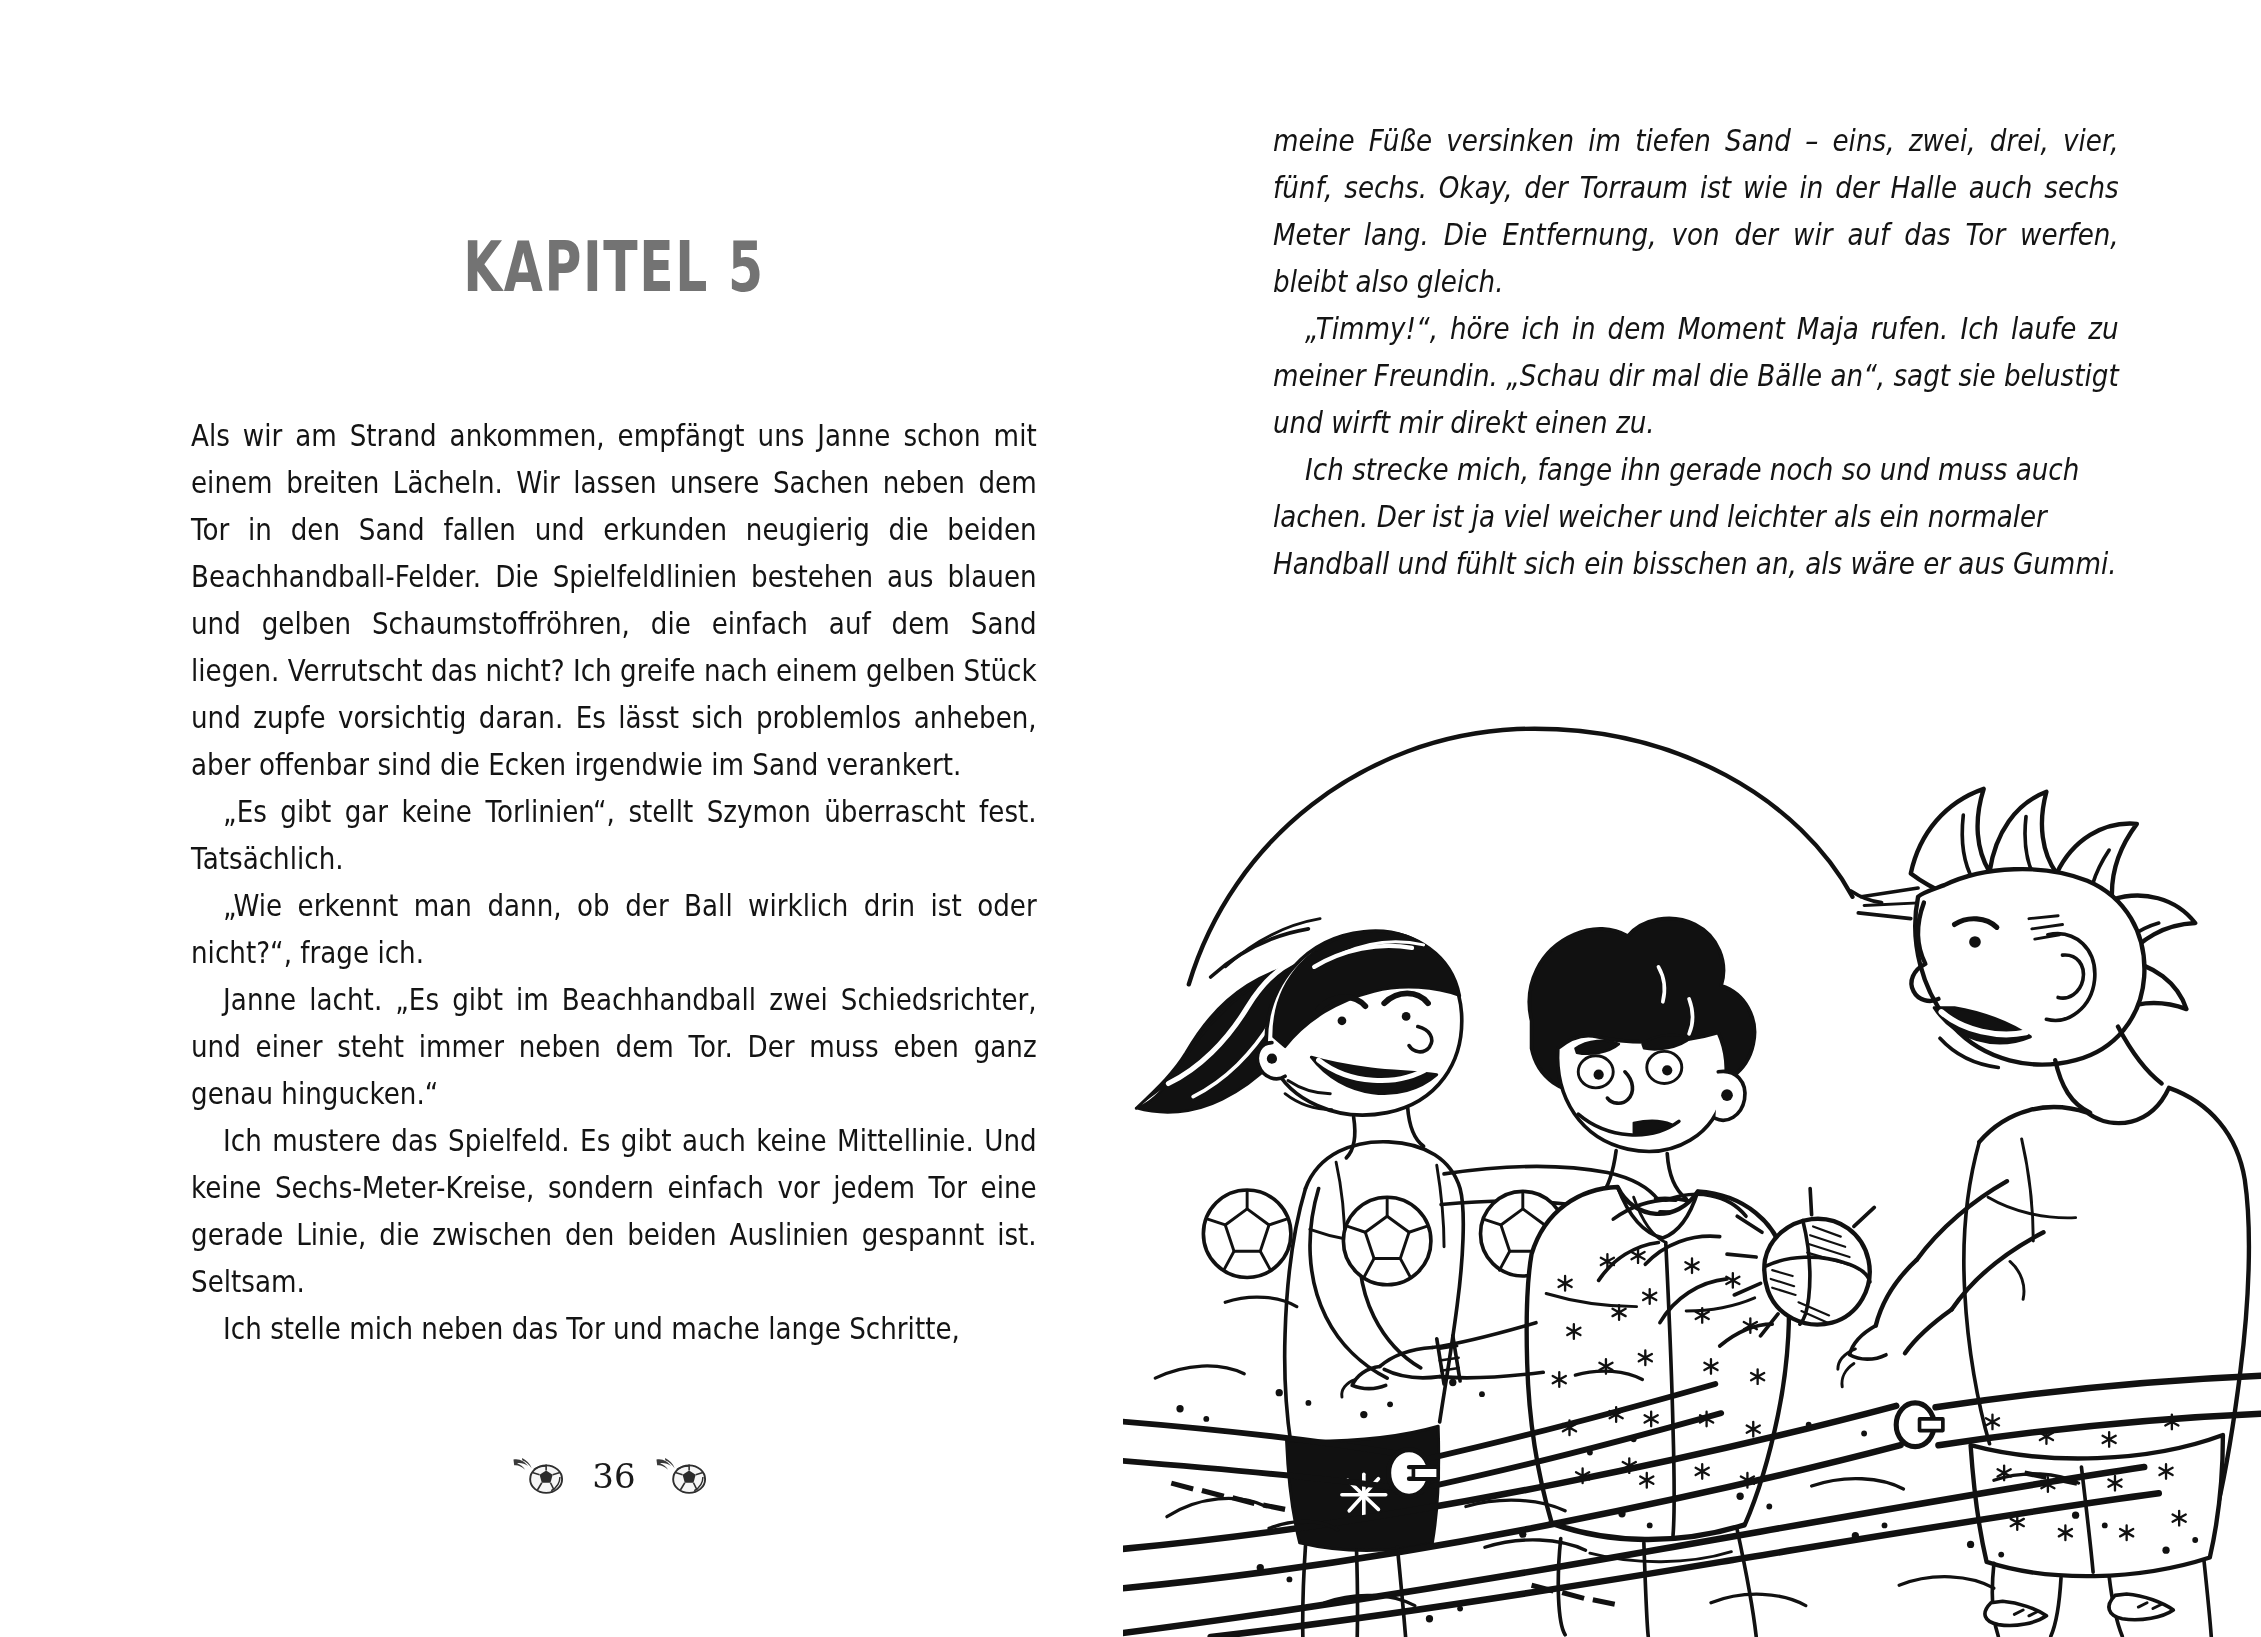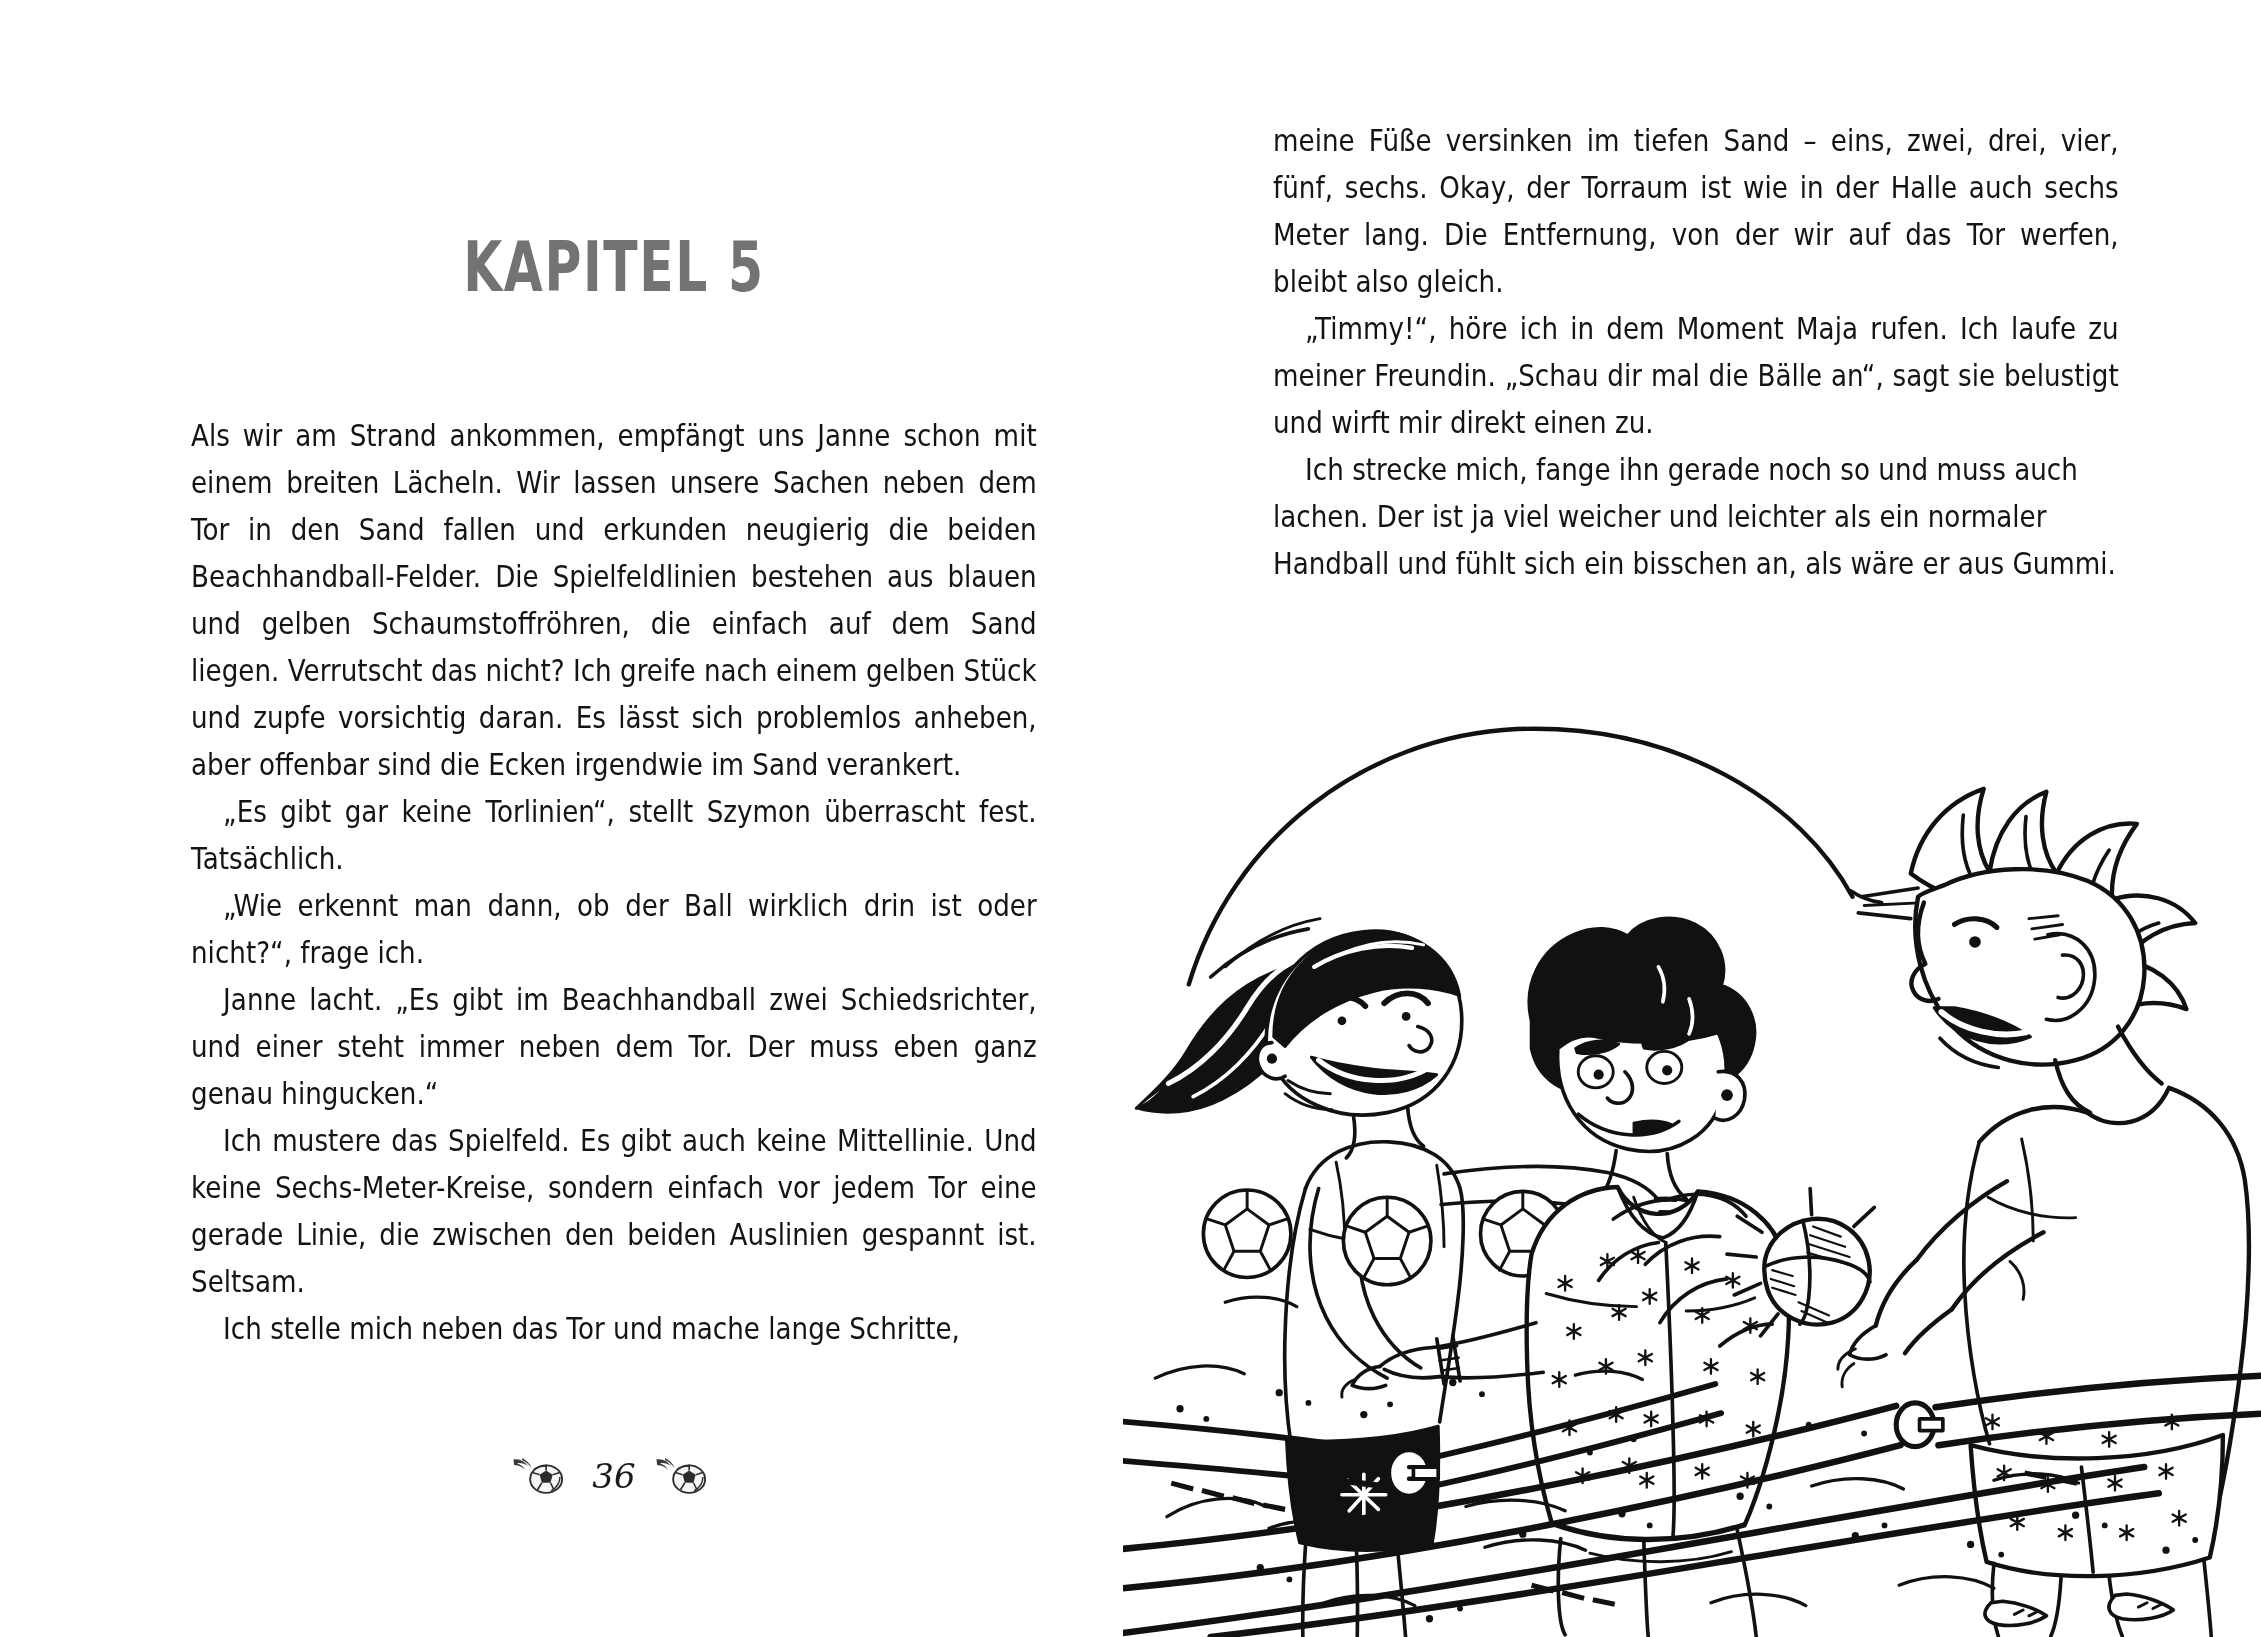--- a/index.html
+++ b/index.html
@@ -43,20 +43,21 @@
     position: absolute;
     left: 191px;
     top: 412px;
     width: 846px;
   }
   #right-body {
     position: absolute;
     left: 1273px;
     top: 117px;
     width: 846px;
+    font-style: italic;
   }
   .para {
     margin: 0;
     text-align: justify;
     text-justify: inter-word;
     font-family: "DejaVu Sans", sans-serif;
     font-size: 31px;
     line-height: 47px;
     color: #141414;
     transform: scaleX(0.845);
@@ -71,21 +72,20 @@
   
   #footer {
     position: absolute;
     left: 191px;
     top: 1455px;
     width: 846px;
     display: flex;
     align-items: center;
     justify-content: center;
     gap: 19px;
-    font-style: italic;
   }
   #page-number {
     font-family: "DejaVu Serif", serif;
     font-size: 34px;
     color: #1a1a1a;
     line-height: 1;
   }
   .flyball {
     position: relative;
     width: 61px;

